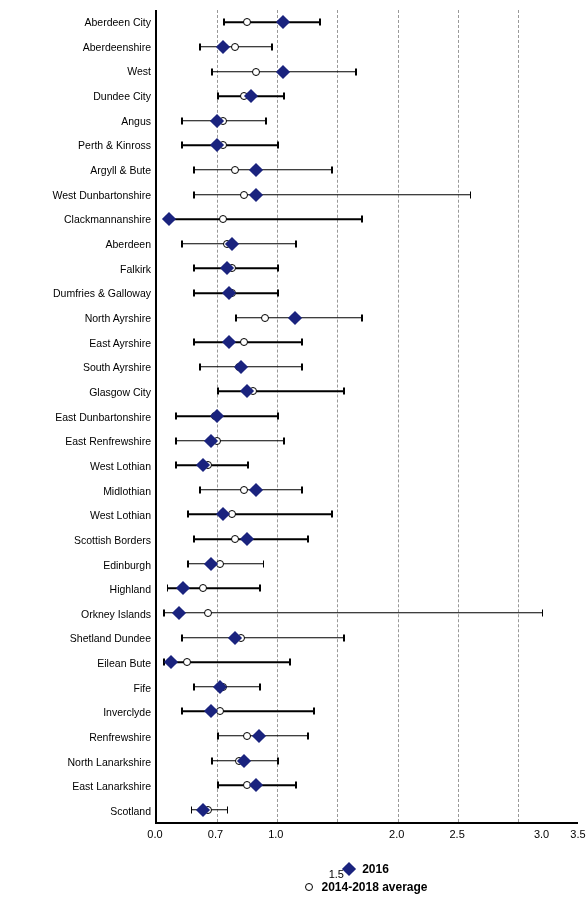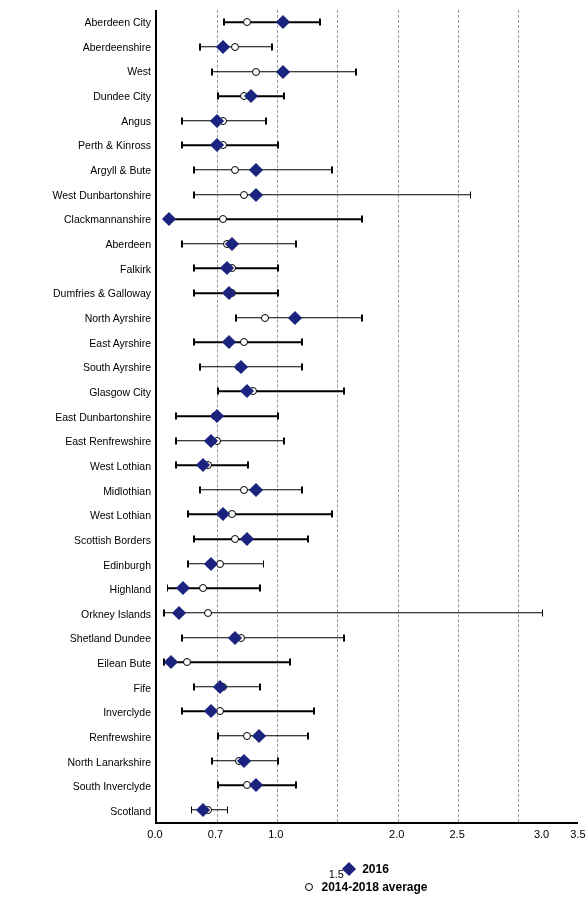--- a/index.html
+++ b/index.html
@@ -176,21 +176,21 @@
         <div class="y-label">Scottish Borders</div>
         <div class="y-label">Edinburgh</div>
         <div class="y-label">Highland</div>
         <div class="y-label">Orkney Islands</div>
         <div class="y-label">Shetland Dundee</div>
         <div class="y-label">Eilean Bute</div>
         <div class="y-label">Fife</div>
         <div class="y-label">Inverclyde</div>
         <div class="y-label">Renfrewshire</div>
         <div class="y-label">North Lanarkshire</div>
-        <div class="y-label">South Inverclyde</div>
+        <div class="y-label">East Lanarkshire</div>
         <div class="y-label">Scotland</div>
       </div>
     <div class="plot-area" id="plot-area">
       <div class="dashed-lines" id="dashed-lines">
           <div class="dashed-line" style="left: 14.2857%;"></div>
           <div class="dashed-line" style="left: 28.5714%;"></div>
           <div class="dashed-line" style="left: 42.8571%;"></div>
           <div class="dashed-line" style="left: 57.1429%;"></div>
           <div class="dashed-line" style="left: 71.4286%;"></div>
           <div class="dashed-line" style="left: 85.7143%;"></div>

